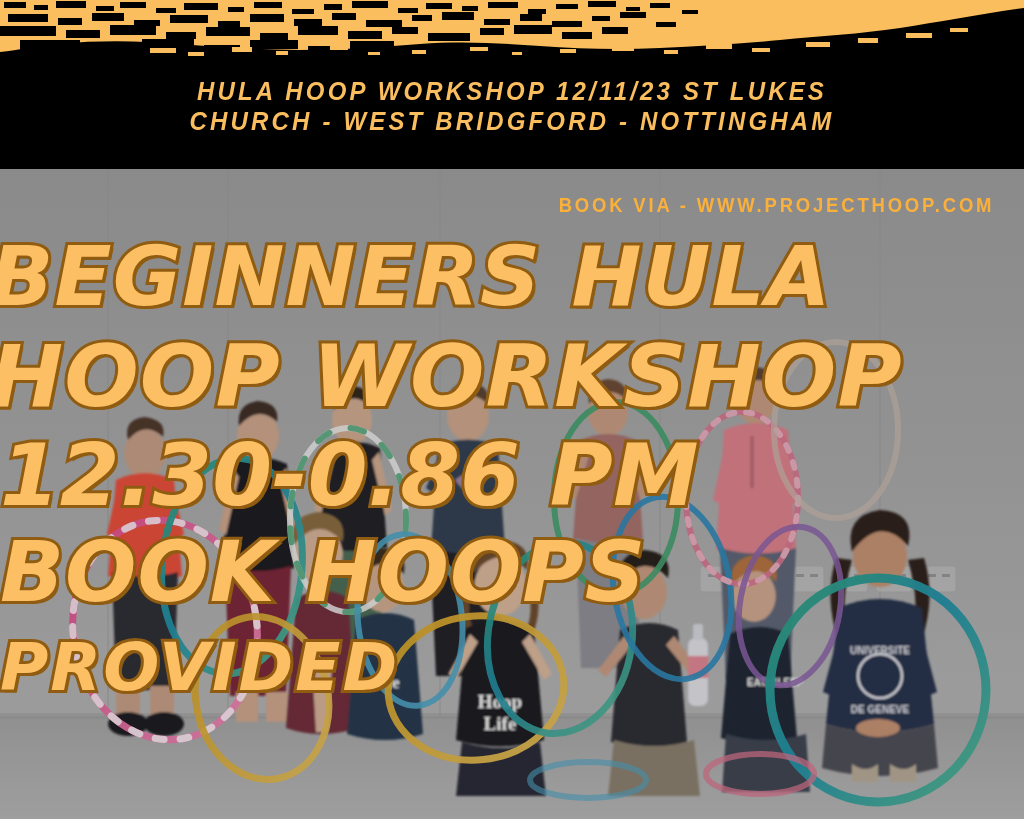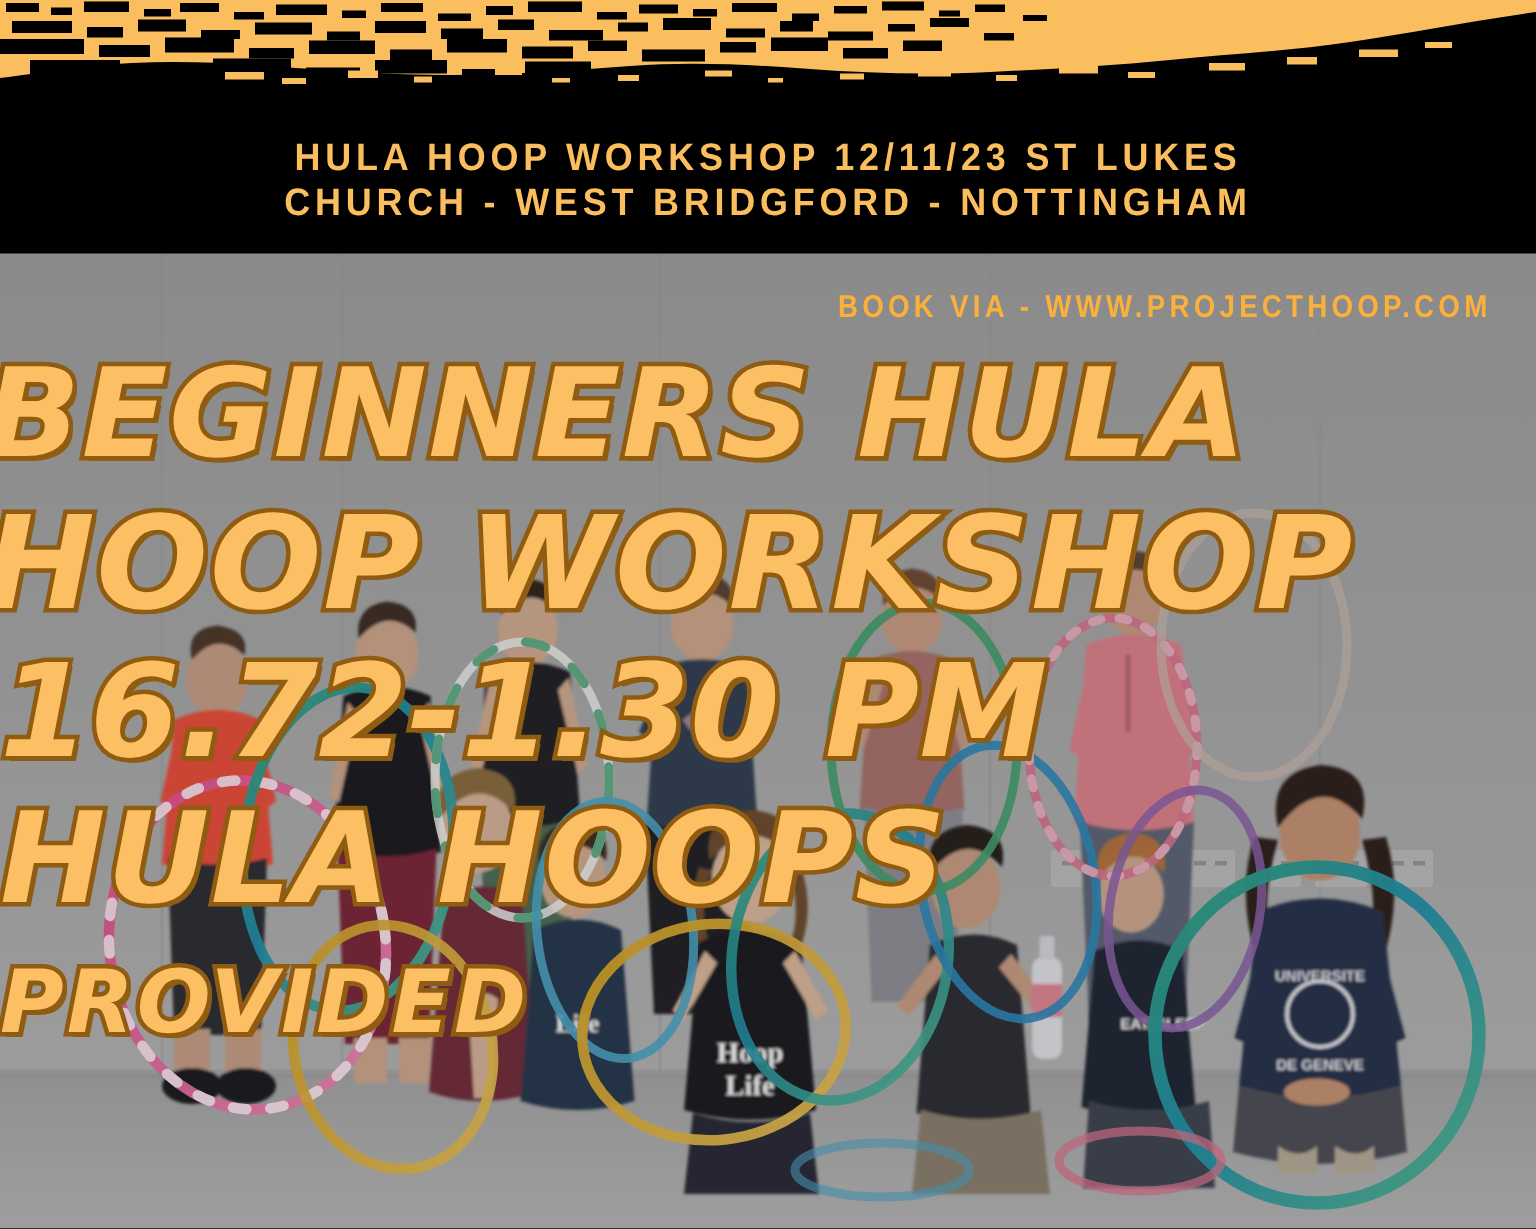--- a/index.html
+++ b/index.html
@@ -23,23 +23,24 @@
     background:#000000;
     overflow:hidden;
     z-index:5;
   }
   #grunge-band{
     position:absolute; left:0; top:0;
     width:1024px; height:62px;
   }
   #header-text{
     position:absolute;
-    left:0; right:0; top:90px;
+    left:0; right:0; top:76px;
     text-align:center;
     z-index:6;
+    font-style:italic;
   }
   .hdr-line{
     display:block;
     color:#FBBE5E;
     font-family:"Liberation Sans", sans-serif;
     font-weight:700;
     font-size:25.5px;
     line-height:30px;
     letter-spacing:3.4px;
     transform:scaleX(0.94);
@@ -90,21 +91,21 @@
     paint-order:stroke fill;
     text-shadow:
        3px 3px 0 #8F5C11,
       -1px 2px 0 #8F5C11,
        2px 0   0 #8F5C11;
   }
   #hl0{ font-size:82px; line-height:98px; letter-spacing:1px; transform:scaleX(1.02); }
   #hl1{ font-size:86px; line-height:100px; letter-spacing:1px; transform:scaleX(1.02); }
   #hl2{ font-size:86px; line-height:98px;  letter-spacing:0px; transform:scaleX(1.0); }
   #hl3{ font-size:84px; line-height:96px;  letter-spacing:1px; transform:scaleX(1.0); }
-  #hl4{ font-size:58px; line-height:96px;  letter-spacing:2px; transform:scaleX(1.0); }
+  #hl4{ font-size:66px; line-height:96px;  letter-spacing:2px; transform:scaleX(1.0); }
 </style>
 </head>
 <body>
 
 <div id="poster">
 
   <div id="photo">
     <svg viewBox="0 0 1024 651" preserveAspectRatio="xMidYMid slice" aria-hidden="true">
       <defs>
         <linearGradient id="wallG" x1="0" y1="0" x2="0" y2="1">
@@ -465,18 +466,18 @@
     </div>
   </div>
 
   <div id="booking">
     <span class="book-txt">BOOK VIA - WWW.PROJECTHOOP.COM</span>
   </div>
 
   <div id="headline">
     <span class="hl" id="hl0">BEGINNERS HULA</span>
     <span class="hl" id="hl1">HOOP WORKSHOP</span>
-    <span class="hl" id="hl2">16.72-1.30 PM</span>
-    <span class="hl" id="hl3">HULA HOOPS</span>
+    <span class="hl" id="hl2">12.30-0.86 PM</span>
+    <span class="hl" id="hl3">BOOK HOOPS</span>
     <span class="hl" id="hl4">PROVIDED</span>
   </div>
 
 </div>
 
 </body></html>

